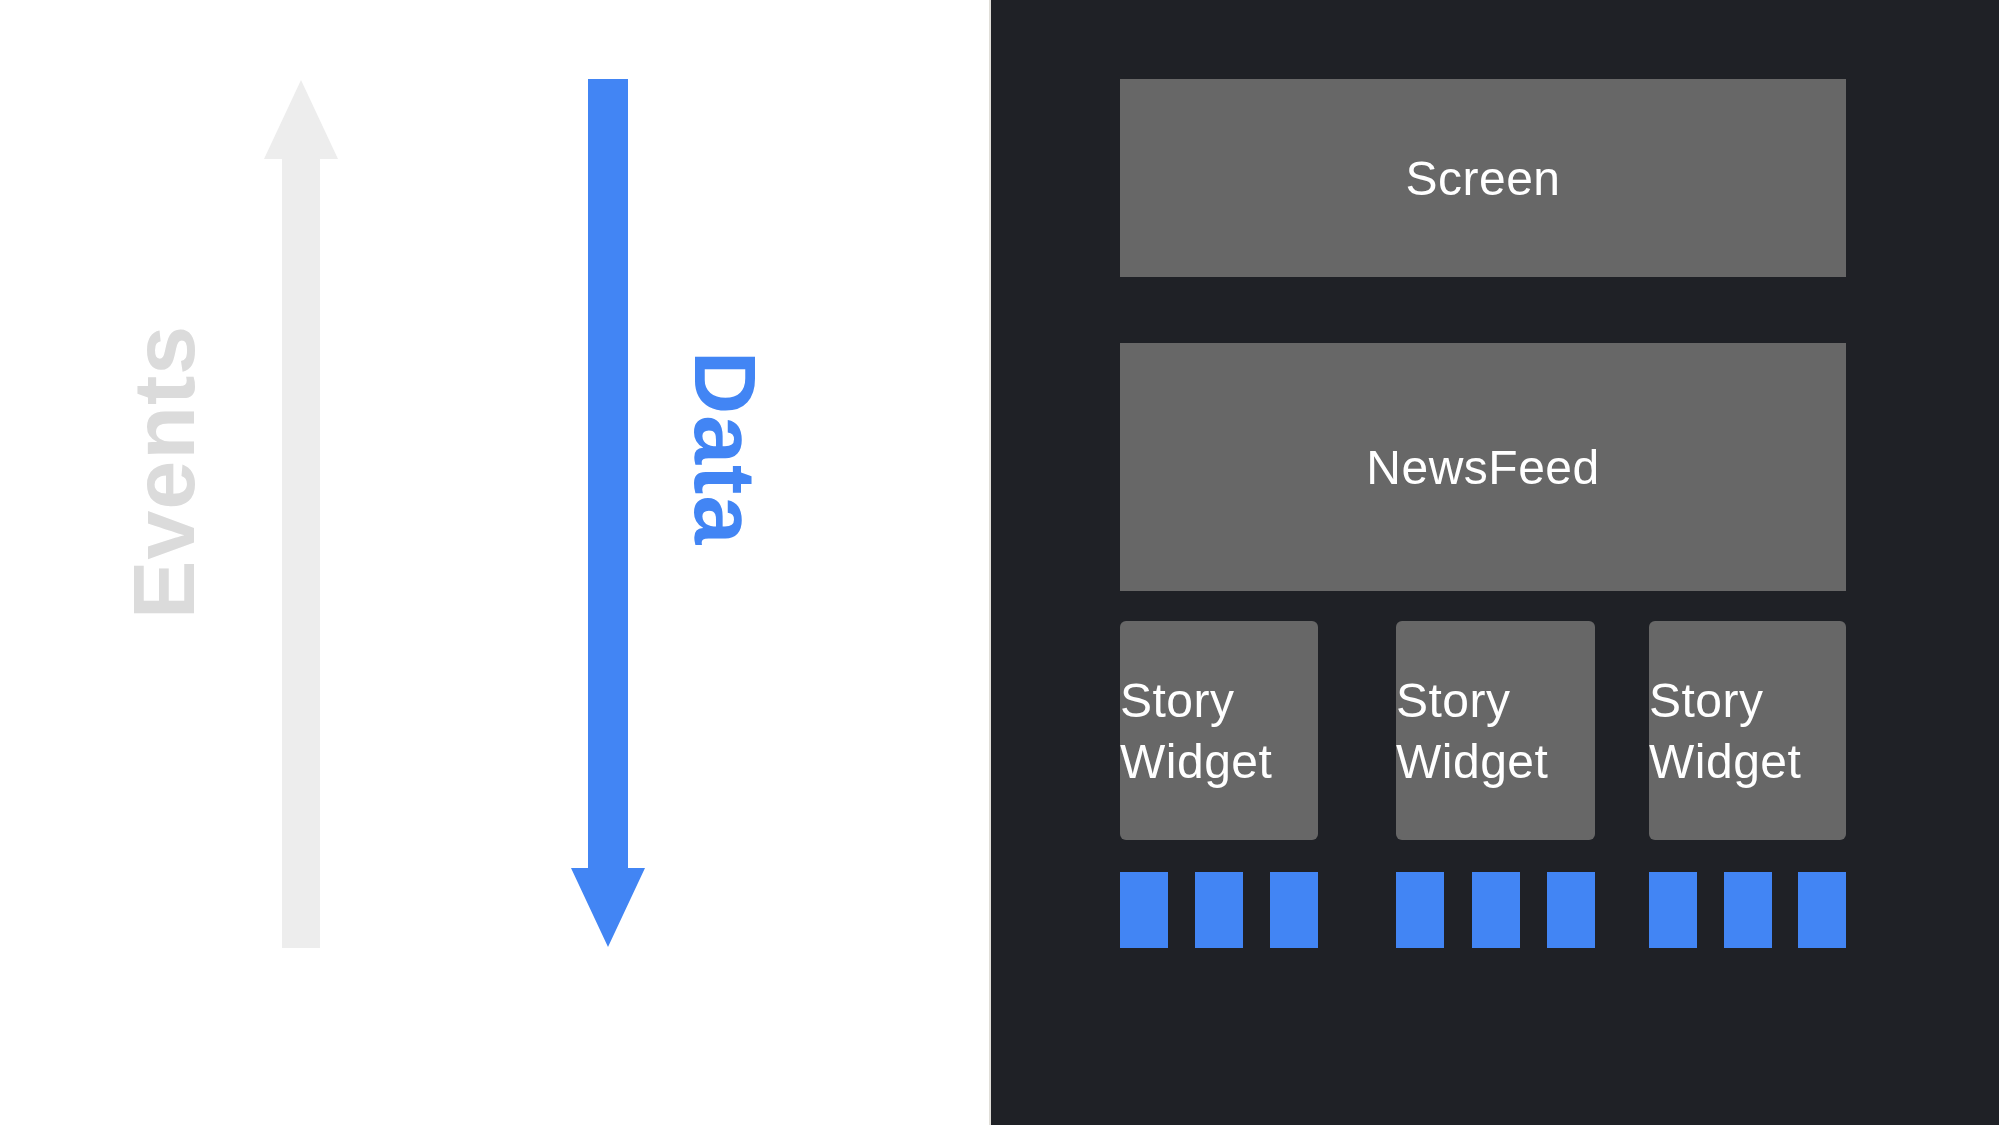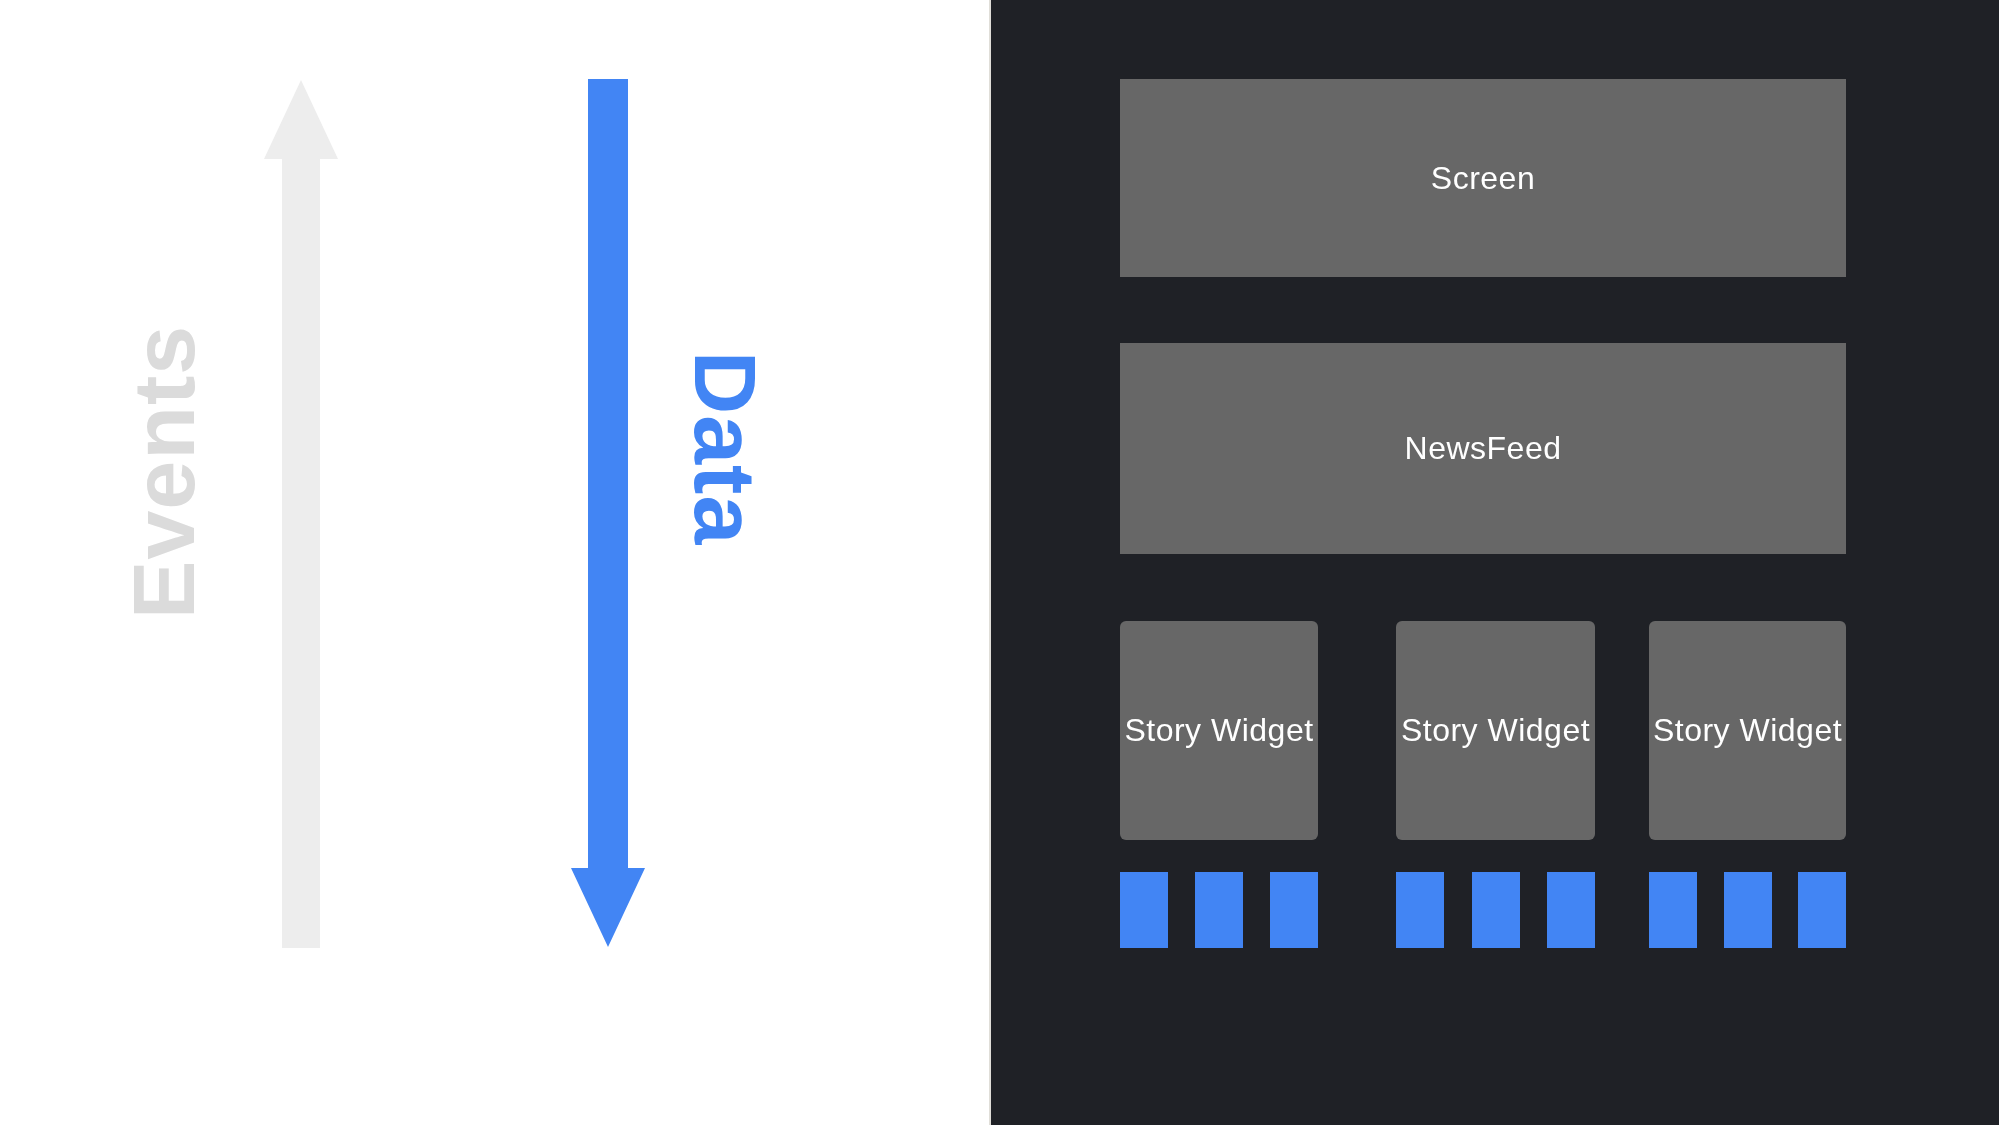--- a/index.html
+++ b/index.html
@@ -52,26 +52,26 @@
     background: #1F2126;
     border-left: 2px solid #E0DED8;
   }
   .node-box {
     position: absolute;
     background: #676767;
     color: #ffffff;
     display: flex;
     align-items: center;
     justify-content: center;
-    font-size: 32px;
+    font-size: 48px;
     font-weight: 500;
     letter-spacing: 0.5px;
   }
   .screen-box   { left: 129px; top: 79px;  width: 726px; height: 198px; }
-  .newsfeed-box { left: 129px; top: 343px; width: 726px; height: 211px; }
+  .newsfeed-box { left: 129px; top: 343px; width: 726px; height: 248px; }
 
   .story-box { top: 621px; height: 219px; border-radius: 6px; }
   .story-box span { line-height: 61px; display: block; }
   .story-1 { left: 129px; width: 198px; }
   .story-2 { left: 405px; width: 199px; }
   .story-3 { left: 658px; width: 197px; }
 
   .items-row {
     position: absolute;
     top: 872px; height: 76px;

